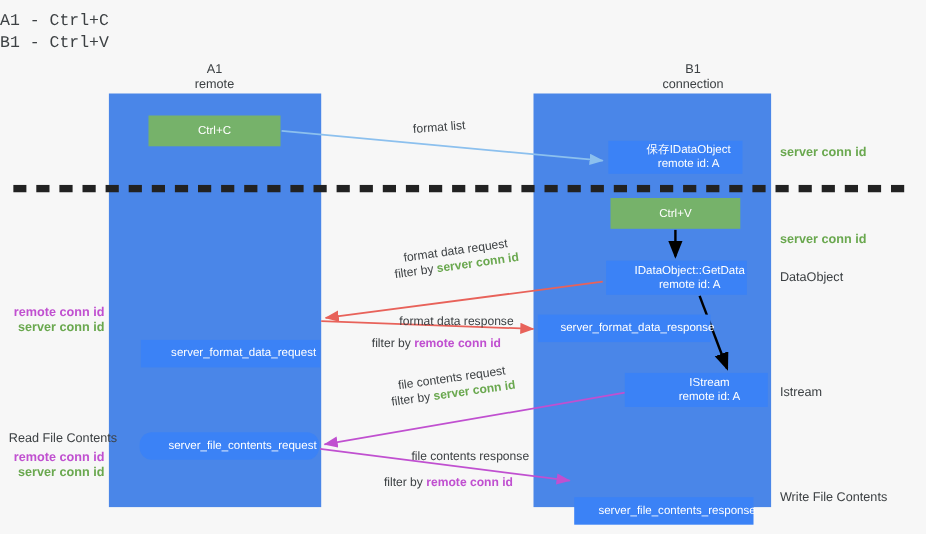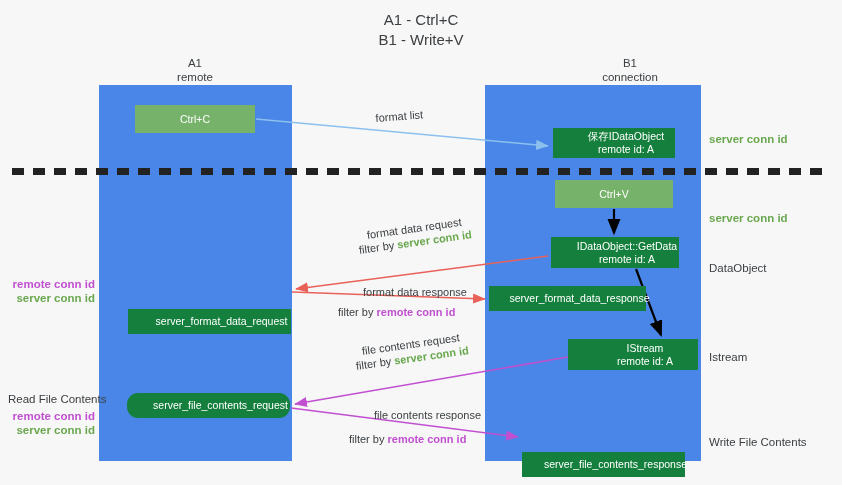--- a/index.html
+++ b/index.html
@@ -9,21 +9,21 @@
     font-family:"Liberation Sans","DejaVu Sans",sans-serif;
     position:relative;overflow:hidden;
   }
   #stage{position:absolute;inset:0;}
   .layer{position:absolute;inset:0;}
   svg.layer{pointer-events:none;}
 
   
   #title{
     position:absolute;left:0;top:10px;width:842px;
-    text-align:center;color:#3c4043;font-size:15px;line-height:20px;
+    text-align:left;color:#3c4043;font-size:15px;line-height:20px;font-family:Liberation Mono, monospace;
   }
 
   
   .lane-head{
     position:absolute;text-align:center;color:#3c4043;
     font-size:11.5px;line-height:14px;width:160px;
   }
   #laneA-head{left:115px;top:56px;}
   #laneB-head{left:550px;top:56px;}
 
@@ -33,44 +33,44 @@
   #laneB{left:485px;top:85px;width:216px;height:376px;}
 
   
   .box{
     position:absolute;box-sizing:border-box;
     display:flex;flex-direction:column;align-items:center;justify-content:center;
     color:#ffffff;font-size:10.5px;line-height:13px;text-align:center;
     padding:2px 4px;
   }
   .box.green{background:#6aa84f;background:#76b26a;}
-  .box.orange{background:#15803d;padding-left:28px;}
+  .box.orange{background:#3b82f6;padding-left:28px;}
   .box .l2{font-weight:normal;}
 
   #box-ctrlc{left:135px;top:105px;width:120px;height:28px;background:#76b26a;}
   #box-ctrlv{left:555px;top:180px;width:118px;height:28px;background:#76b26a;}
   #box-idataobject{left:553px;top:128px;width:122px;height:30px;}
   #box-getdata{left:551px;top:237px;width:128px;height:31px;}
   #box-istream{left:568px;top:339px;width:130px;height:31px;}
   #box-fmt-req{left:128px;top:277px;width:163px;height:25px;margin-top:32px;}
   #box-fmt-resp{left:489px;top:286px;width:157px;height:25px;}
   #box-file-req{left:127px;top:393px;width:163px;height:25px;border-radius:11px;}
   #box-file-resp{left:522px;top:425px;width:163px;height:25px;margin-top:27px;}
 
   
   .side-label{position:absolute;font-size:11.5px;line-height:14px;color:#3c4043;white-space:nowrap;}
   .green-t{color:#6aa84f;font-weight:bold;}
   .purple-t{color:#c050d0;font-weight:bold;text-align:right;}
   .dark-t{color:#3c4043;}
 
   #lbl-server1{left:709px;top:132px;}
   #lbl-server2{left:709px;top:211px;}
-  #lbl-dataobject{left:709px;top:245px;margin-top:16px;}
+  #lbl-dataobject{left:709px;top:245px;}
   #lbl-istream{left:709px;top:350px;}
-  #lbl-writefile{left:709px;top:435px;}
+  #lbl-writefile{left:709px;top:445px;}
 
   #lbl-left-ids1{left:10px;top:277px;text-align:right;width:85px;}
   #lbl-readfile{left:8px;top:392px;}
   #lbl-left-ids2{left:10px;top:409px;text-align:right;width:85px;}
   .idline{display:block;}
 
   
   .cap{position:absolute;font-size:11px;line-height:14px;color:#3c4043;white-space:nowrap;}
   .cap .hl{font-weight:bold;}
 
@@ -91,21 +91,21 @@
     position:absolute;left:12px;top:168px;width:818px;height:7px;
   }
 </style>
 </head>
 <body>
 
 <div id="stage">
 
   <div id="title">
     <div>A1 - Ctrl+C</div>
-    <div>B1 - Write+V</div>
+    <div>B1 - Ctrl+V</div>
   </div>
 
   <div class="lane-head" id="laneA-head">
     <div>A1</div>
     <div>remote</div>
   </div>
   <div class="lane-head" id="laneB-head">
     <div>B1</div>
     <div>connection</div>
   </div>

